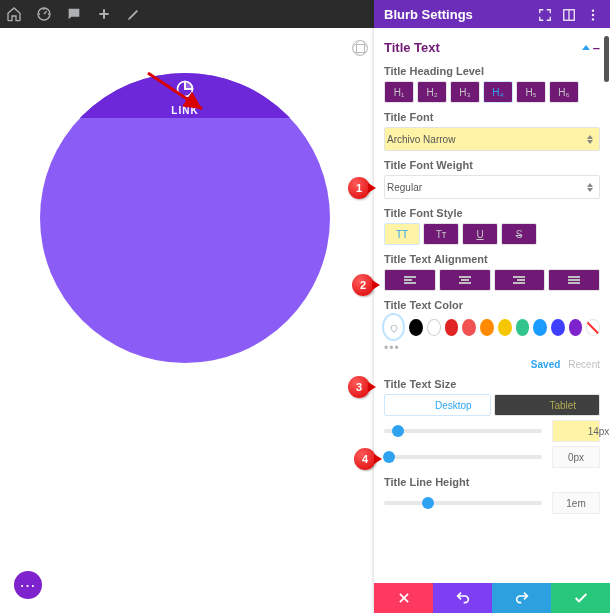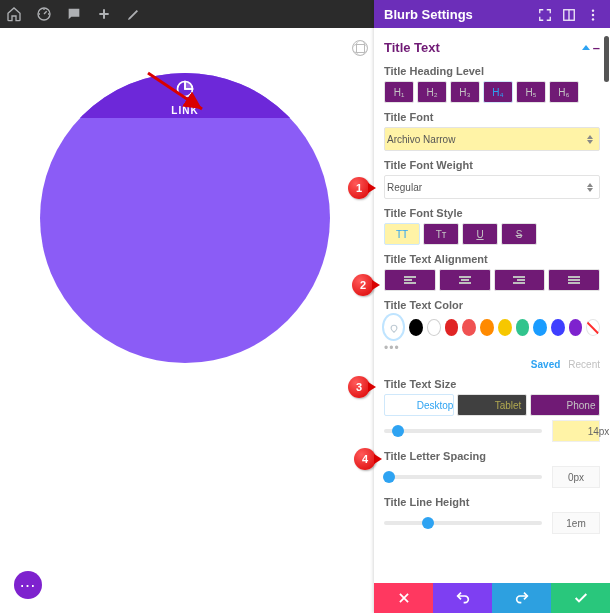--- a/index.html
+++ b/index.html
@@ -282,30 +282,28 @@
     <div class="dots3">•••</div>
     <div class="saved-row">
       <span class="sv">Saved</span>
       <span class="rc">Recent</span>
     </div>
 
     <div class="field-label">Title Text Size</div>
     <div class="seg">
       <div class="btn device sel">Desktop</div>
       <div class="btn device hi">Tablet</div>
-      <div class="btn device">Phone</div>
     </div>
     <div class="slider-row">
       <div class="slider">
           <span class="thumb" style="left:9%"></span>
         </div>
       <div class="valbox hi">14px</div>
     </div>
 
-    <div class="field-label">Title Letter Spacing</div>
     <div class="slider-row">
       <div class="slider">
           <span class="thumb" style="left:3%"></span>
         </div>
       <div class="valbox">0px</div>
     </div>
 
     <div class="field-label">Title Line Height</div>
     <div class="slider-row">
       <div class="slider">

